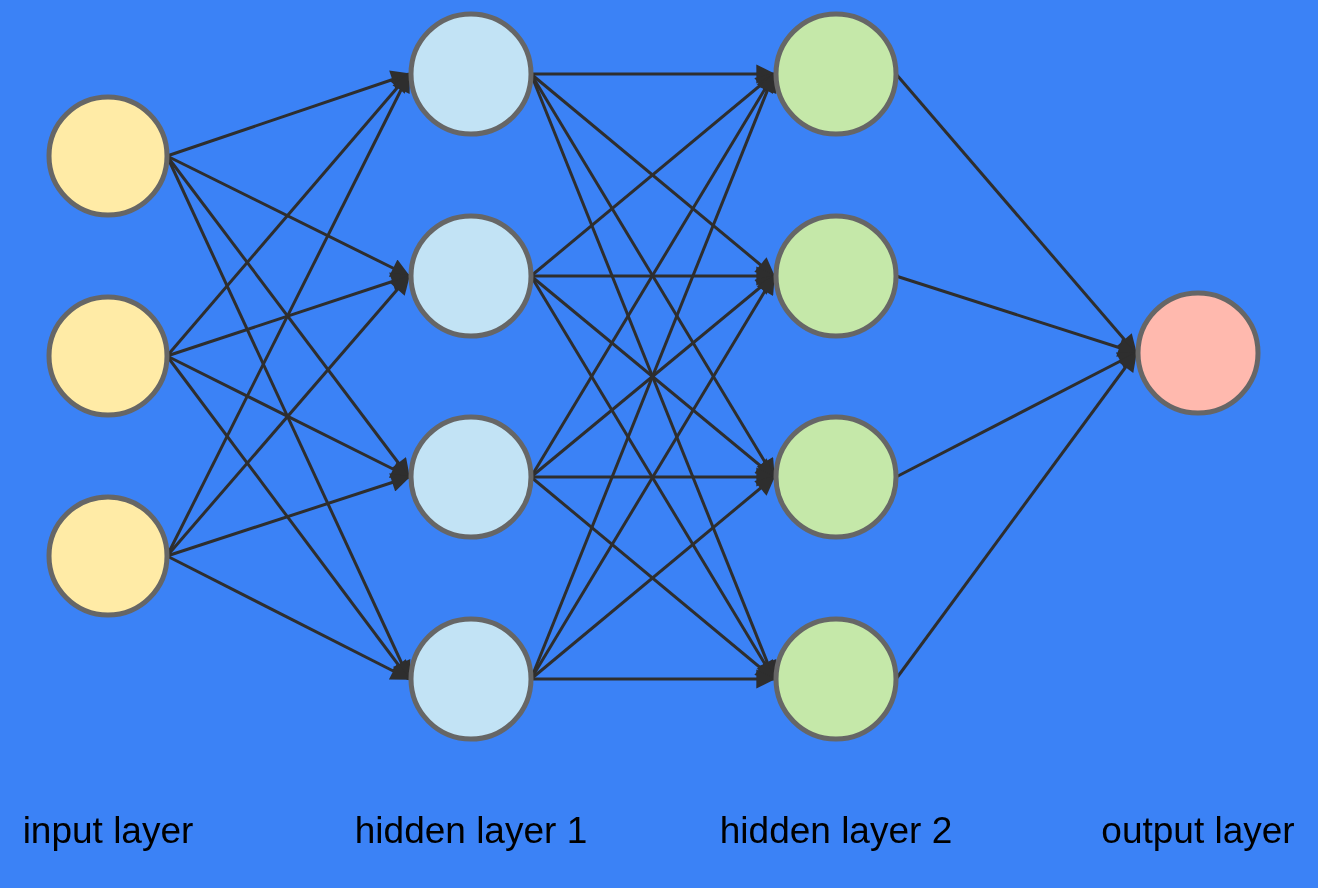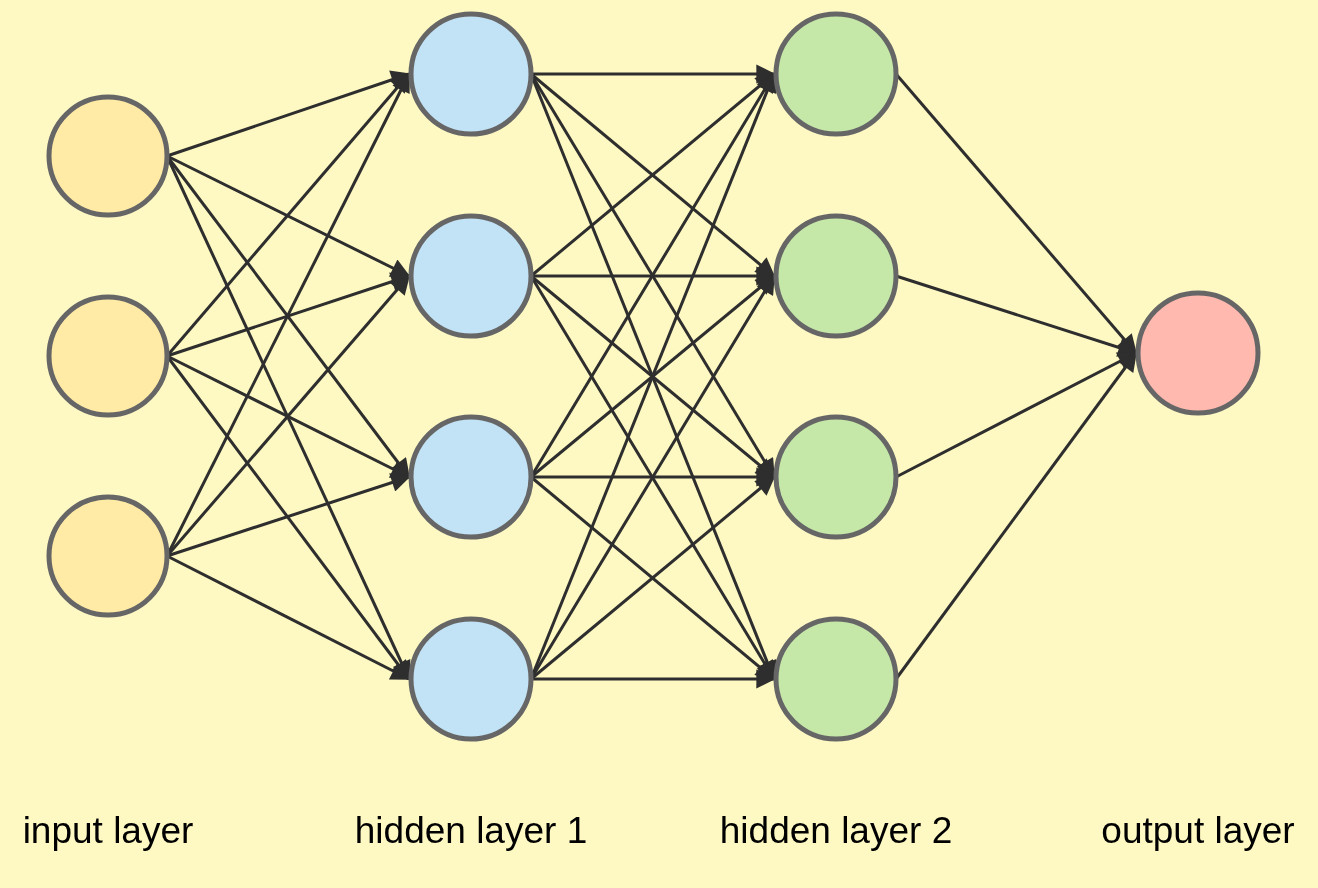--- a/index.html
+++ b/index.html
@@ -5,21 +5,21 @@
   html, body {
     margin: 0;
     padding: 0;
     background: #ffffff;
     font-family: "Liberation Sans", sans-serif;
   }
   #canvas {
     position: relative;
     width: 1318px;
     height: 888px;
-    background: #fef9c3;
+    background: #3b82f6;
     overflow: hidden;
   }
   #net-svg {
     position: absolute;
     left: 0;
     top: 0;
     display: block;
   }
   .layer-label {
     font-family: "Liberation Sans", sans-serif;

